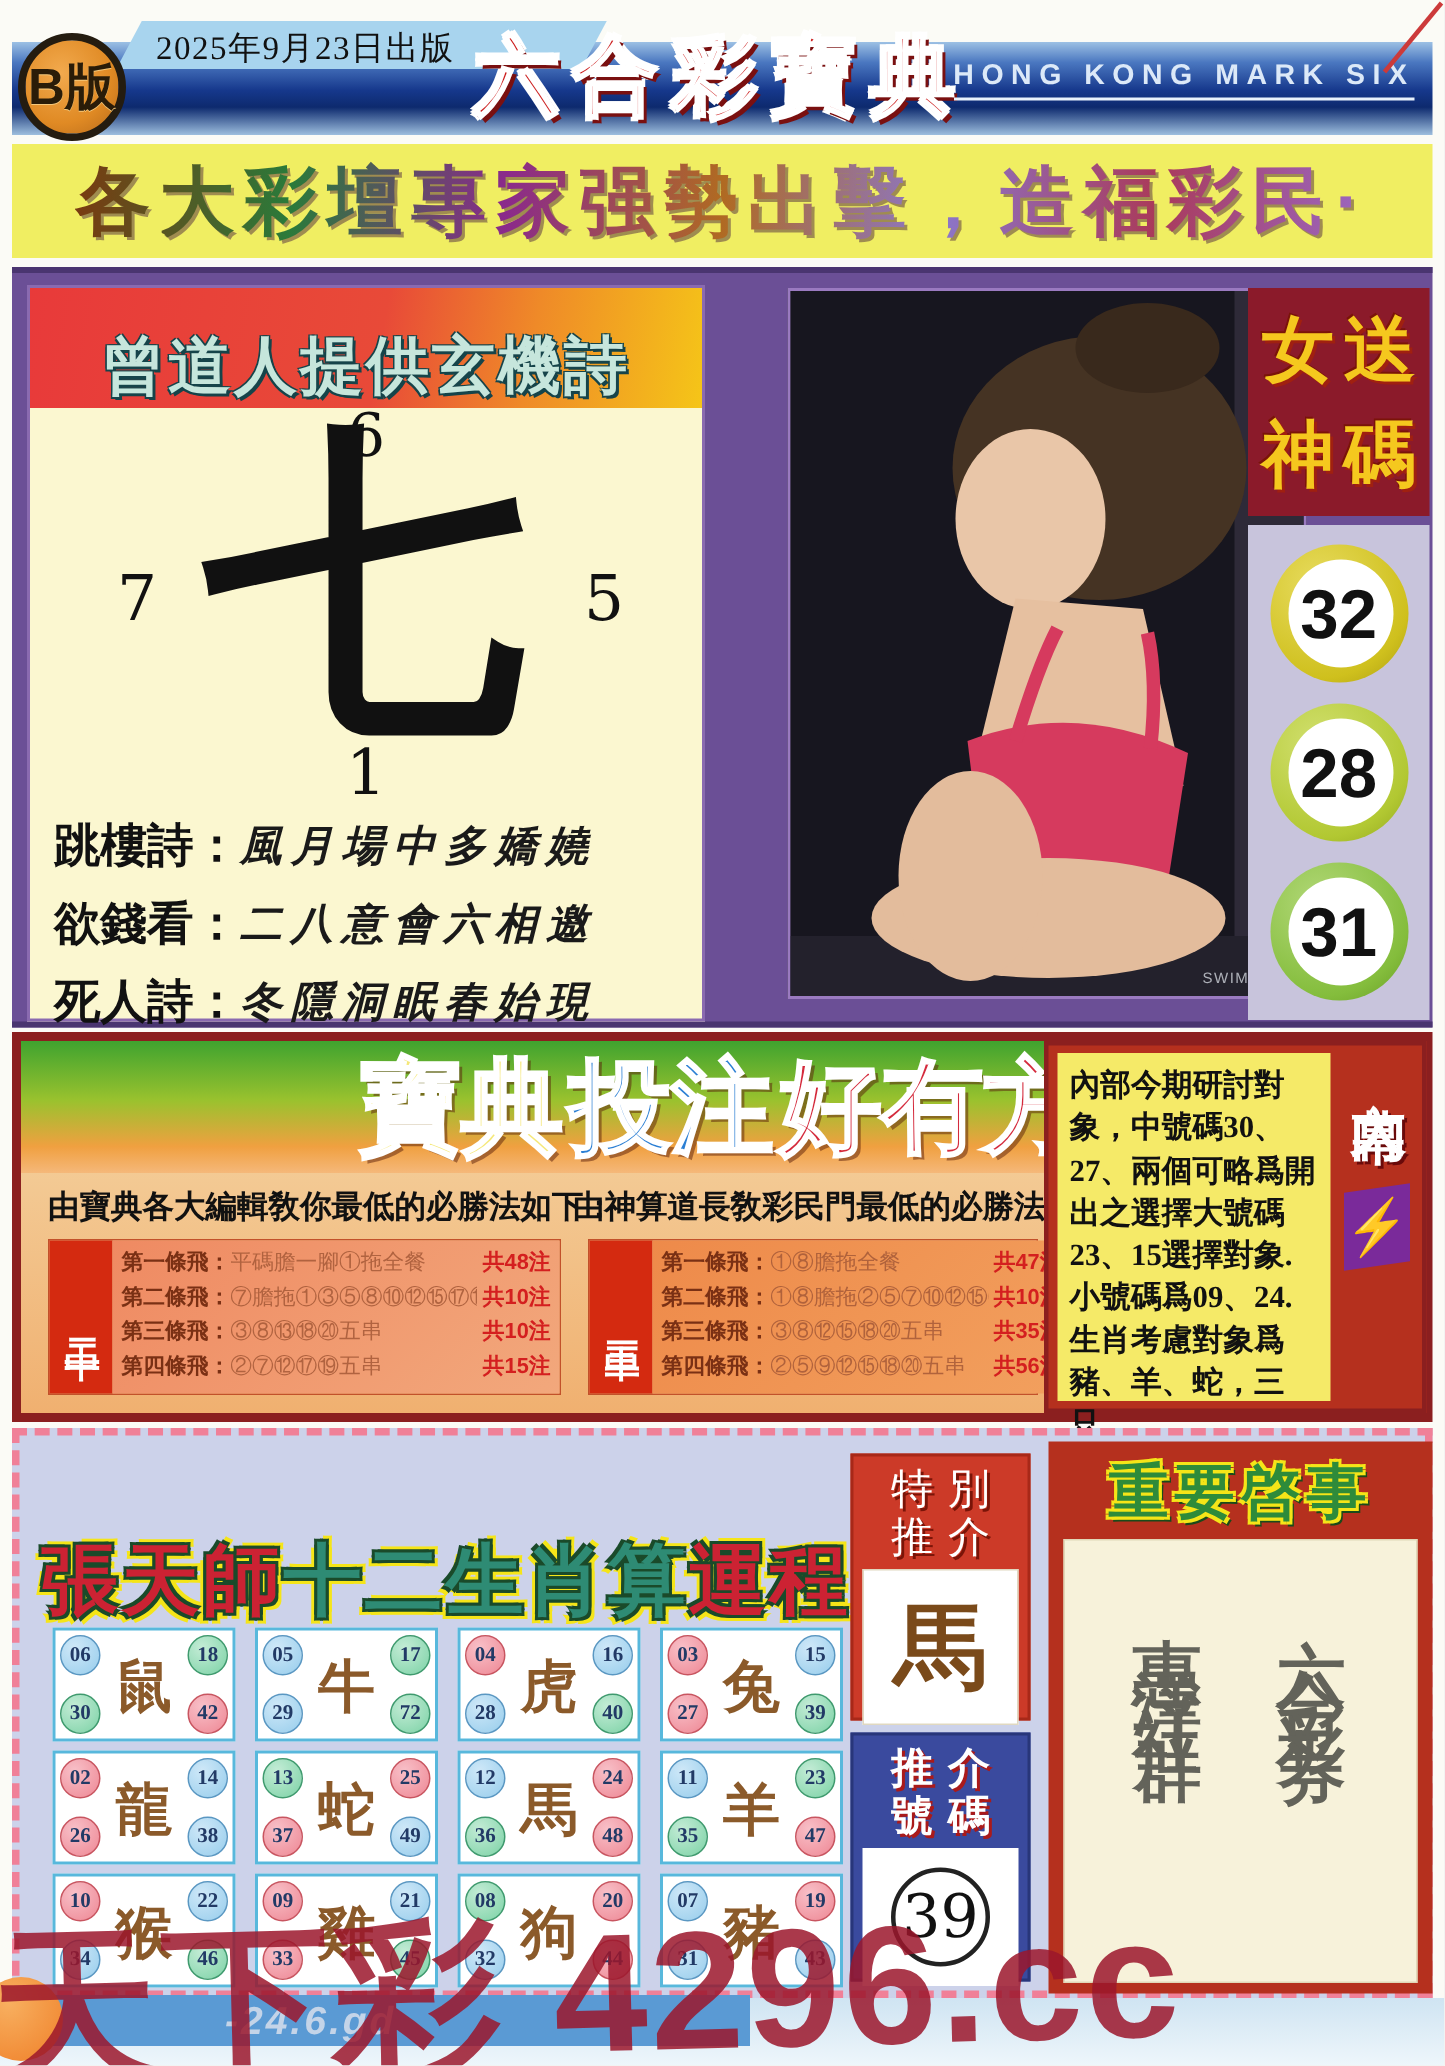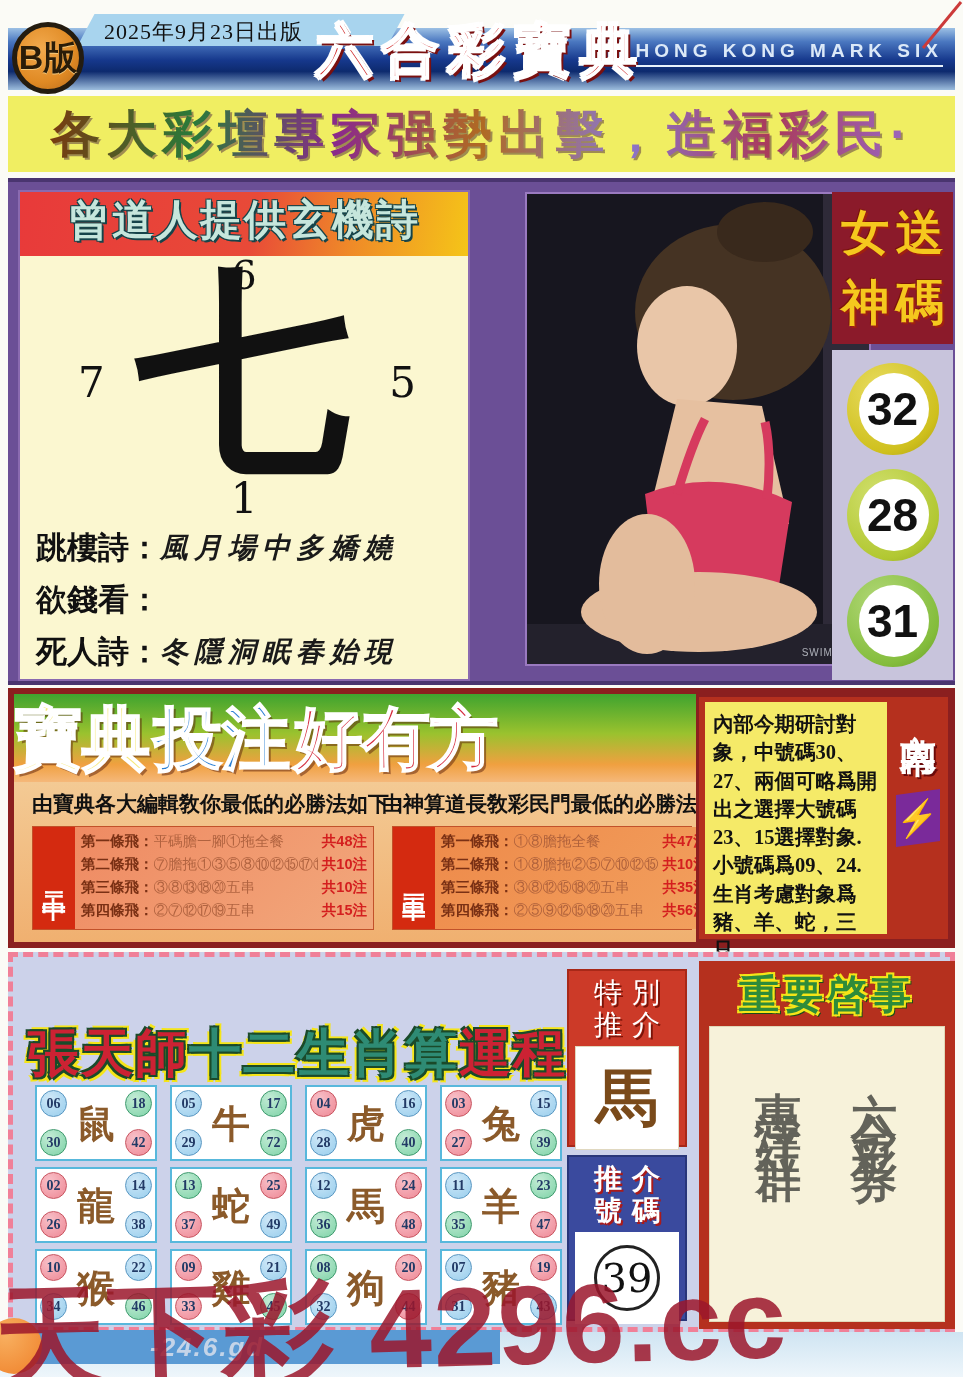--- a/index.html
+++ b/index.html
@@ -33,22 +33,22 @@
     -webkit-background-clip:text; background-clip:text; color:transparent;
     filter:drop-shadow(2px 2px 0 rgba(60,20,60,.45)); }
 
   
   .upper { position:absolute; left:8px; top:178px; width:947px; height:507px; background:#6b4f96;
     border-top:4px solid #4a3570; border-bottom:4px solid #4a3570; }
 
   
   .mystic { position:absolute; left:10px; top:8px; width:452px; height:491px; background:#fbf7d0;
     border:2px solid #8a6ab0; }
-  .mystic-head { height:64px; background:linear-gradient(100deg,#e83a3a 0%,#e84a38 52%,#ef8a28 74%,#f5c518 100%);
-    display:flex; align-items:flex-start; justify-content:center;font-family:Liberation Mono, monospace; }
+  .mystic-head { height:80px; background:linear-gradient(100deg,#e83a3a 0%,#e84a38 52%,#ef8a28 74%,#f5c518 100%);
+    display:flex; align-items:flex-end; justify-content:center;font-family:Liberation Mono, monospace; }
   .mystic-head span { font-size:42px; font-weight:bold; color:#c6e6dc; letter-spacing:2px;
     text-shadow:2px 2px 0 #16444a, -1px -1px 0 #16444a, 1px -1px 0 #16444a, -1px 1px 0 #16444a; }
   .riddle { position:relative; height:265px; font-family:"DejaVu Serif", serif; color:#111; }
   .big-char { position:absolute; left:0; right:0; top:8px; text-align:center; font-size:215px;
     line-height:1; font-weight:bold; }
   .num { position:absolute; font-size:42px; }
   .num-top { left:0; right:0; top:-4px; text-align:center; font-size:40px; }
   .num-left { left:58px; top:102px; }
   .num-right { right:52px; top:102px; }
   .num-bottom { left:0; right:0; top:218px; text-align:center; }
@@ -79,21 +79,21 @@
     font-size:46px; font-weight:bold; color:#111; }
   .gb-0 { background:radial-gradient(circle at 35% 30%, #e8dc60, #cfc01d 70%, #a89a12); }
   .gb-1 { background:radial-gradient(circle at 35% 30%, #d2e070, #b2c832 70%, #8fa41e); }
   .gb-2 { background:radial-gradient(circle at 35% 30%, #b2d878, #84bd3c 70%, #659a24); }
 
   
   .mid { position:absolute; left:8px; top:688px; width:947px; height:260px;
     border:6px solid #8b1f1f; background:linear-gradient(180deg,#f5d8a8 0%,#f0b070 100%); }
   .mid-title { position:absolute; left:0; top:0; width:100%; height:88px;
     background:linear-gradient(180deg,#3fa32f 0%,#9ac22e 45%,#f0a040 80%,#f5b87a 100%);
-    display:flex; align-items:center; gap:4px; }
+    display:flex; align-items:center; justify-content:center; gap:4px; }
   .mid-title span { font-size:68px; font-weight:bold; line-height:1;
     -webkit-text-stroke:2px #fff; text-shadow:3px 3px 0 rgba(90,30,10,.5); }
   .t-gold { color:#f5e87a; } .t-blue { color:#2b7fd4; } .t-red { color:#d42a3c; }
   .mid-sub { position:absolute; top:96px; font-size:21px; font-weight:bold; color:#111; }
   .mid-sub.left { left:18px; } .mid-sub.right { left:368px; }
   .bet-box { position:absolute; top:132px; height:104px; display:flex;
     border:1px solid #c2512a; }
   .bet-box.left { left:18px; width:342px; }
   .bet-box.right { left:378px; width:300px; }
   .bet-tab { width:42px; background:#d42a10; color:#fff; font-weight:bold; font-size:24px;
@@ -214,20 +214,21 @@
         <div class="big-char">七</div>
         <div class="num num-bottom">1</div>
       </div>
       <div class="poems">
         <div class="poem-line">
           <span class="poem-label">跳樓詩：</span>
           <span class="poem-text">風月場中多嬌嬈</span>
         </div>
         <div class="poem-line">
           <span class="poem-label">欲錢看：</span>
+          <span class="poem-text">二八意會六相邀</span>
         </div>
         <div class="poem-line">
           <span class="poem-label">死人詩：</span>
           <span class="poem-text">冬隱洞眠春始現</span>
         </div>
       </div>
     </div>
 
     <div class="photo">
       <svg width="342" height="470" viewBox="0 0 342 470">

